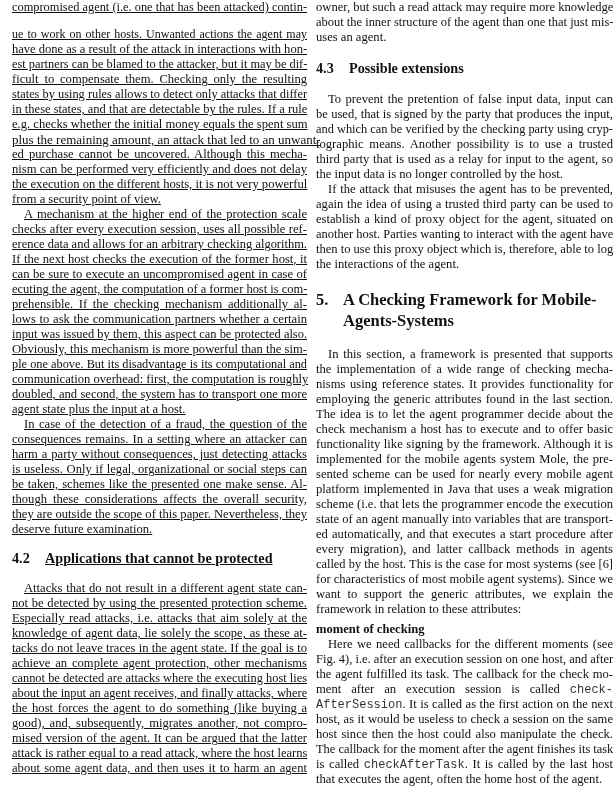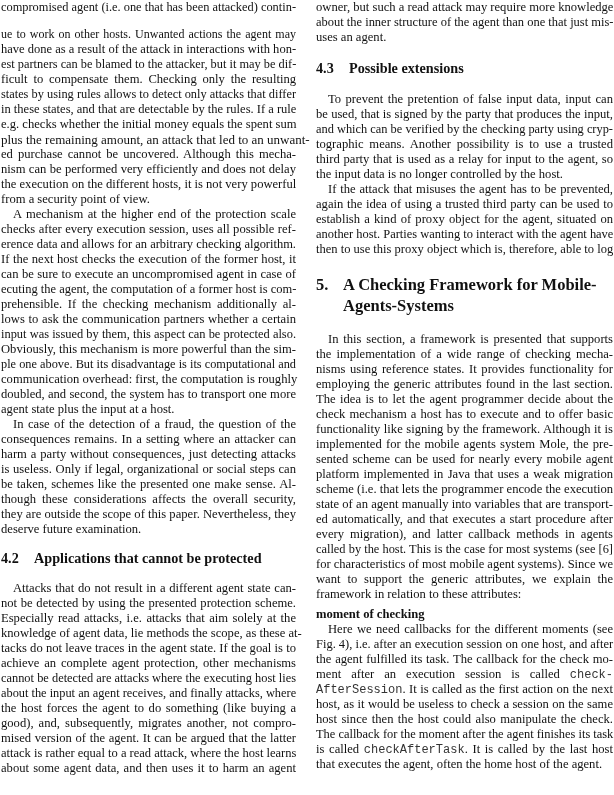--- a/index.html
+++ b/index.html
@@ -1,19 +1,19 @@
 <!DOCTYPE html>
 <html><head>
 <meta charset="utf-8">
 <style>
   html, body { margin: 0; padding: 0; background: #ffffff; }
   body { width: 614px; height: 795px; overflow: hidden; position: relative;
          font-family: "Liberation Serif", "DejaVu Serif", serif; color: #111; }
   .col { position: absolute; top: 0; }
-  .col-left { left: 1px; width: 295px; }
+  .col-left { left: 12px; width: 295px; text-decoration: underline; }
   .col-right { left: 316px; width: 297px; }
   .line { display: block; height: 15px; line-height: 15px; font-size: 12.6px;
           white-space: nowrap; text-align: justify; text-align-last: justify; overflow: visible; }
   .line.last { text-align-last: left; }
   .line.indent { padding-left: 12px; }
   .mono { font-family: "Liberation Mono", "DejaVu Sans Mono", monospace; font-size: 12px; color: #333; }
   .h2 { display: block; font-weight: bold; font-size: 14.2px; line-height: 18px; white-space: nowrap; }
   .h2 .num { display: inline-block; width: 33px; }
   .h1 { display: block; font-weight: bold; font-size: 16.5px; line-height: 21px; white-space: nowrap; }
   .h1 .num { display: inline-block; width: 27px; }
@@ -69,21 +69,21 @@
     </div>
   <span class="gap-m"></span>
   <div class="h2" style="margin-top:-1px;">
     <span class="num">4.2</span><span>Applications that cannot be protected</span>
   </div>
   <span class="gap-m" style="height:14px;"></span>
   <div>
       <span class="line indent">Attacks that do not result in a different agent state can-</span>
       <span class="line">not be detected by using the presented protection scheme.</span>
       <span class="line">Especially read attacks, i.e. attacks that aim solely at the</span>
-      <span class="line">knowledge of agent data, lie methods the scope, as these at-</span>
+      <span class="line">knowledge of agent data, lie solely the scope, as these at-</span>
       <span class="line">tacks do not leave traces in the agent state. If the goal is to</span>
       <span class="line">achieve an complete agent protection, other mechanisms</span>
       <span class="line" style="font-size: 12.39px;">cannot be detected are attacks where the executing host lies</span>
       <span class="line" style="font-size: 12.35px;">about the input an agent receives, and finally attacks, where</span>
       <span class="line">the host forces the agent to do something (like buying a</span>
       <span class="line">good), and, subsequently, migrates another, not compro-</span>
       <span class="line">mised version of the agent. It can be argued that the latter</span>
       <span class="line" style="font-size: 12.52px;">attack is rather equal to a read attack, where the host learns</span>
       <span class="line">about some agent data, and then uses it to harm an agent</span>
     </div>
@@ -107,20 +107,21 @@
       <span class="line">tographic means. Another possibility is to use a trusted</span>
       <span class="line">third party that is used as a relay for input to the agent, so</span>
       <span class="line last">the input data is no longer controlled by the host.</span>
     </div>
   <div>
       <span class="line indent">If the attack that misuses the agent has to be prevented,</span>
       <span class="line">again the idea of using a trusted third party can be used to</span>
       <span class="line">establish a kind of proxy object for the agent, situated on</span>
       <span class="line" style="font-size: 12.43px;">another host. Parties wanting to interact with the agent have</span>
       <span class="line" style="font-size: 12.52px;">then to use this proxy object which is, therefore, able to log</span>
+      <span class="line last">the interactions of the agent.</span>
     </div>
   <span class="gap-m" style="height:17px;"></span>
   <div class="h1">
     <span class="num">5.</span><span>A Checking Framework for Mobile-</span>
   </div>
   <div class="h1">
     <span class="cont">Agents-Systems</span>
   </div>
   <span class="gap-m" style="height:16px;"></span>
   <div>

